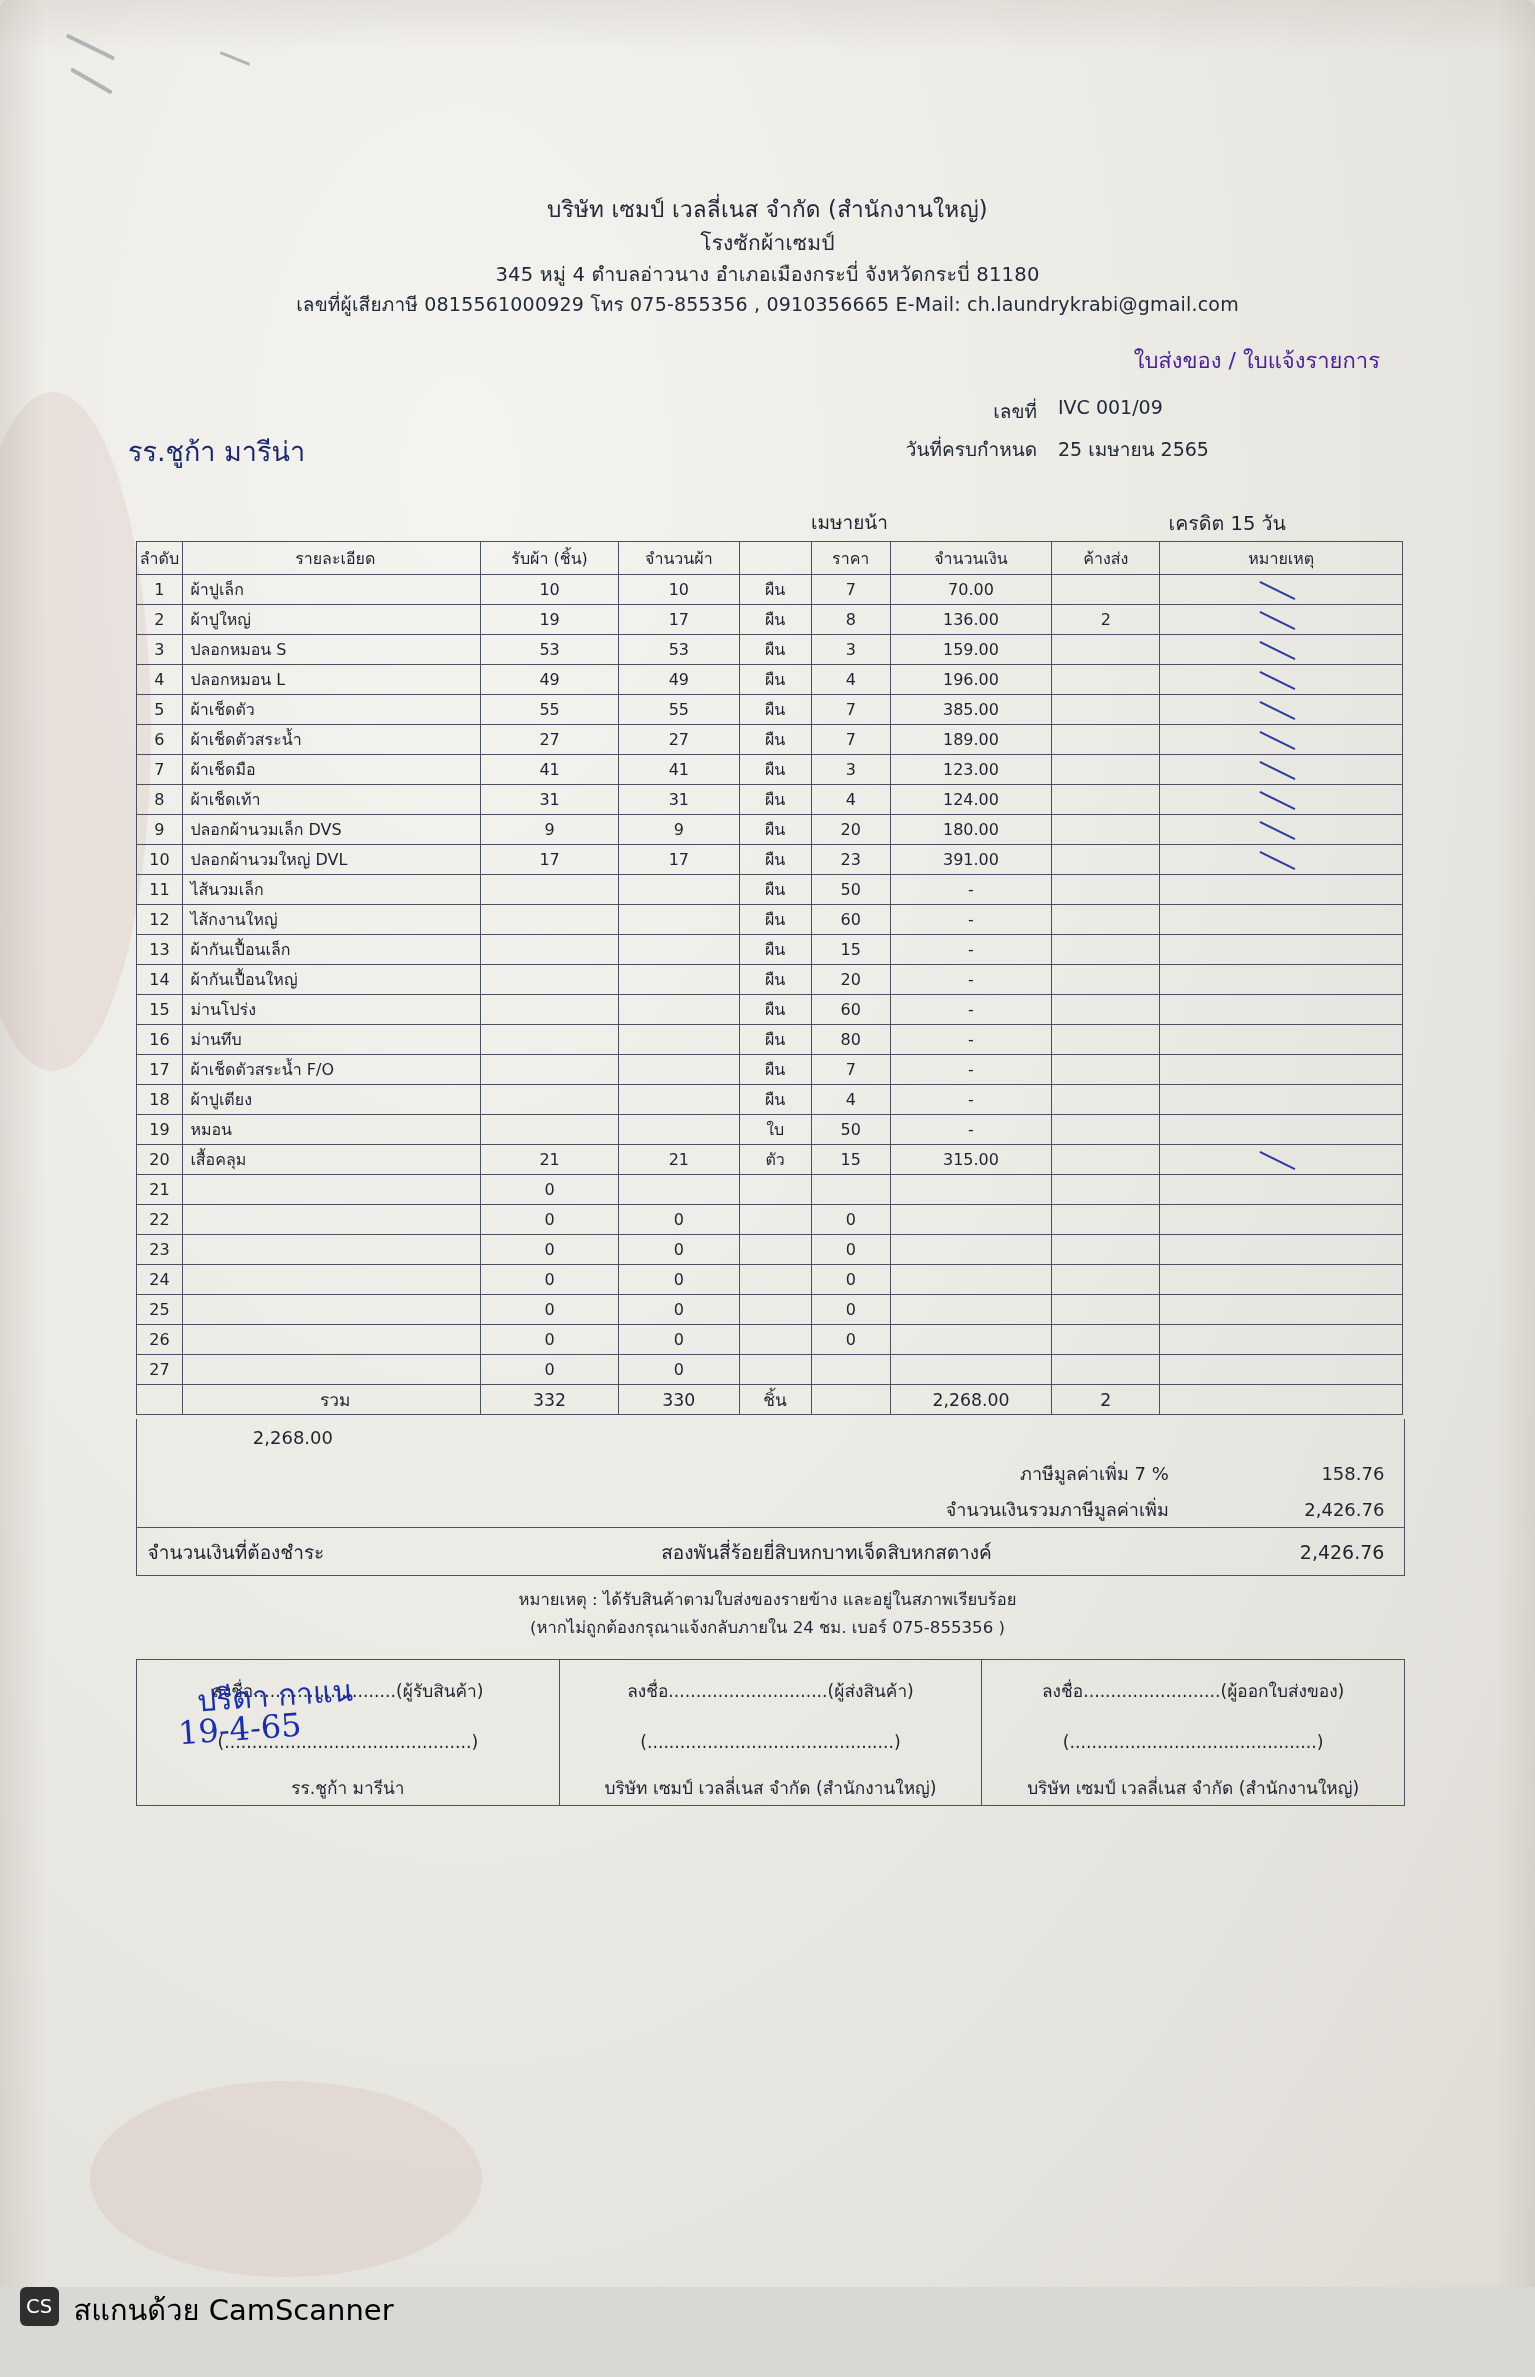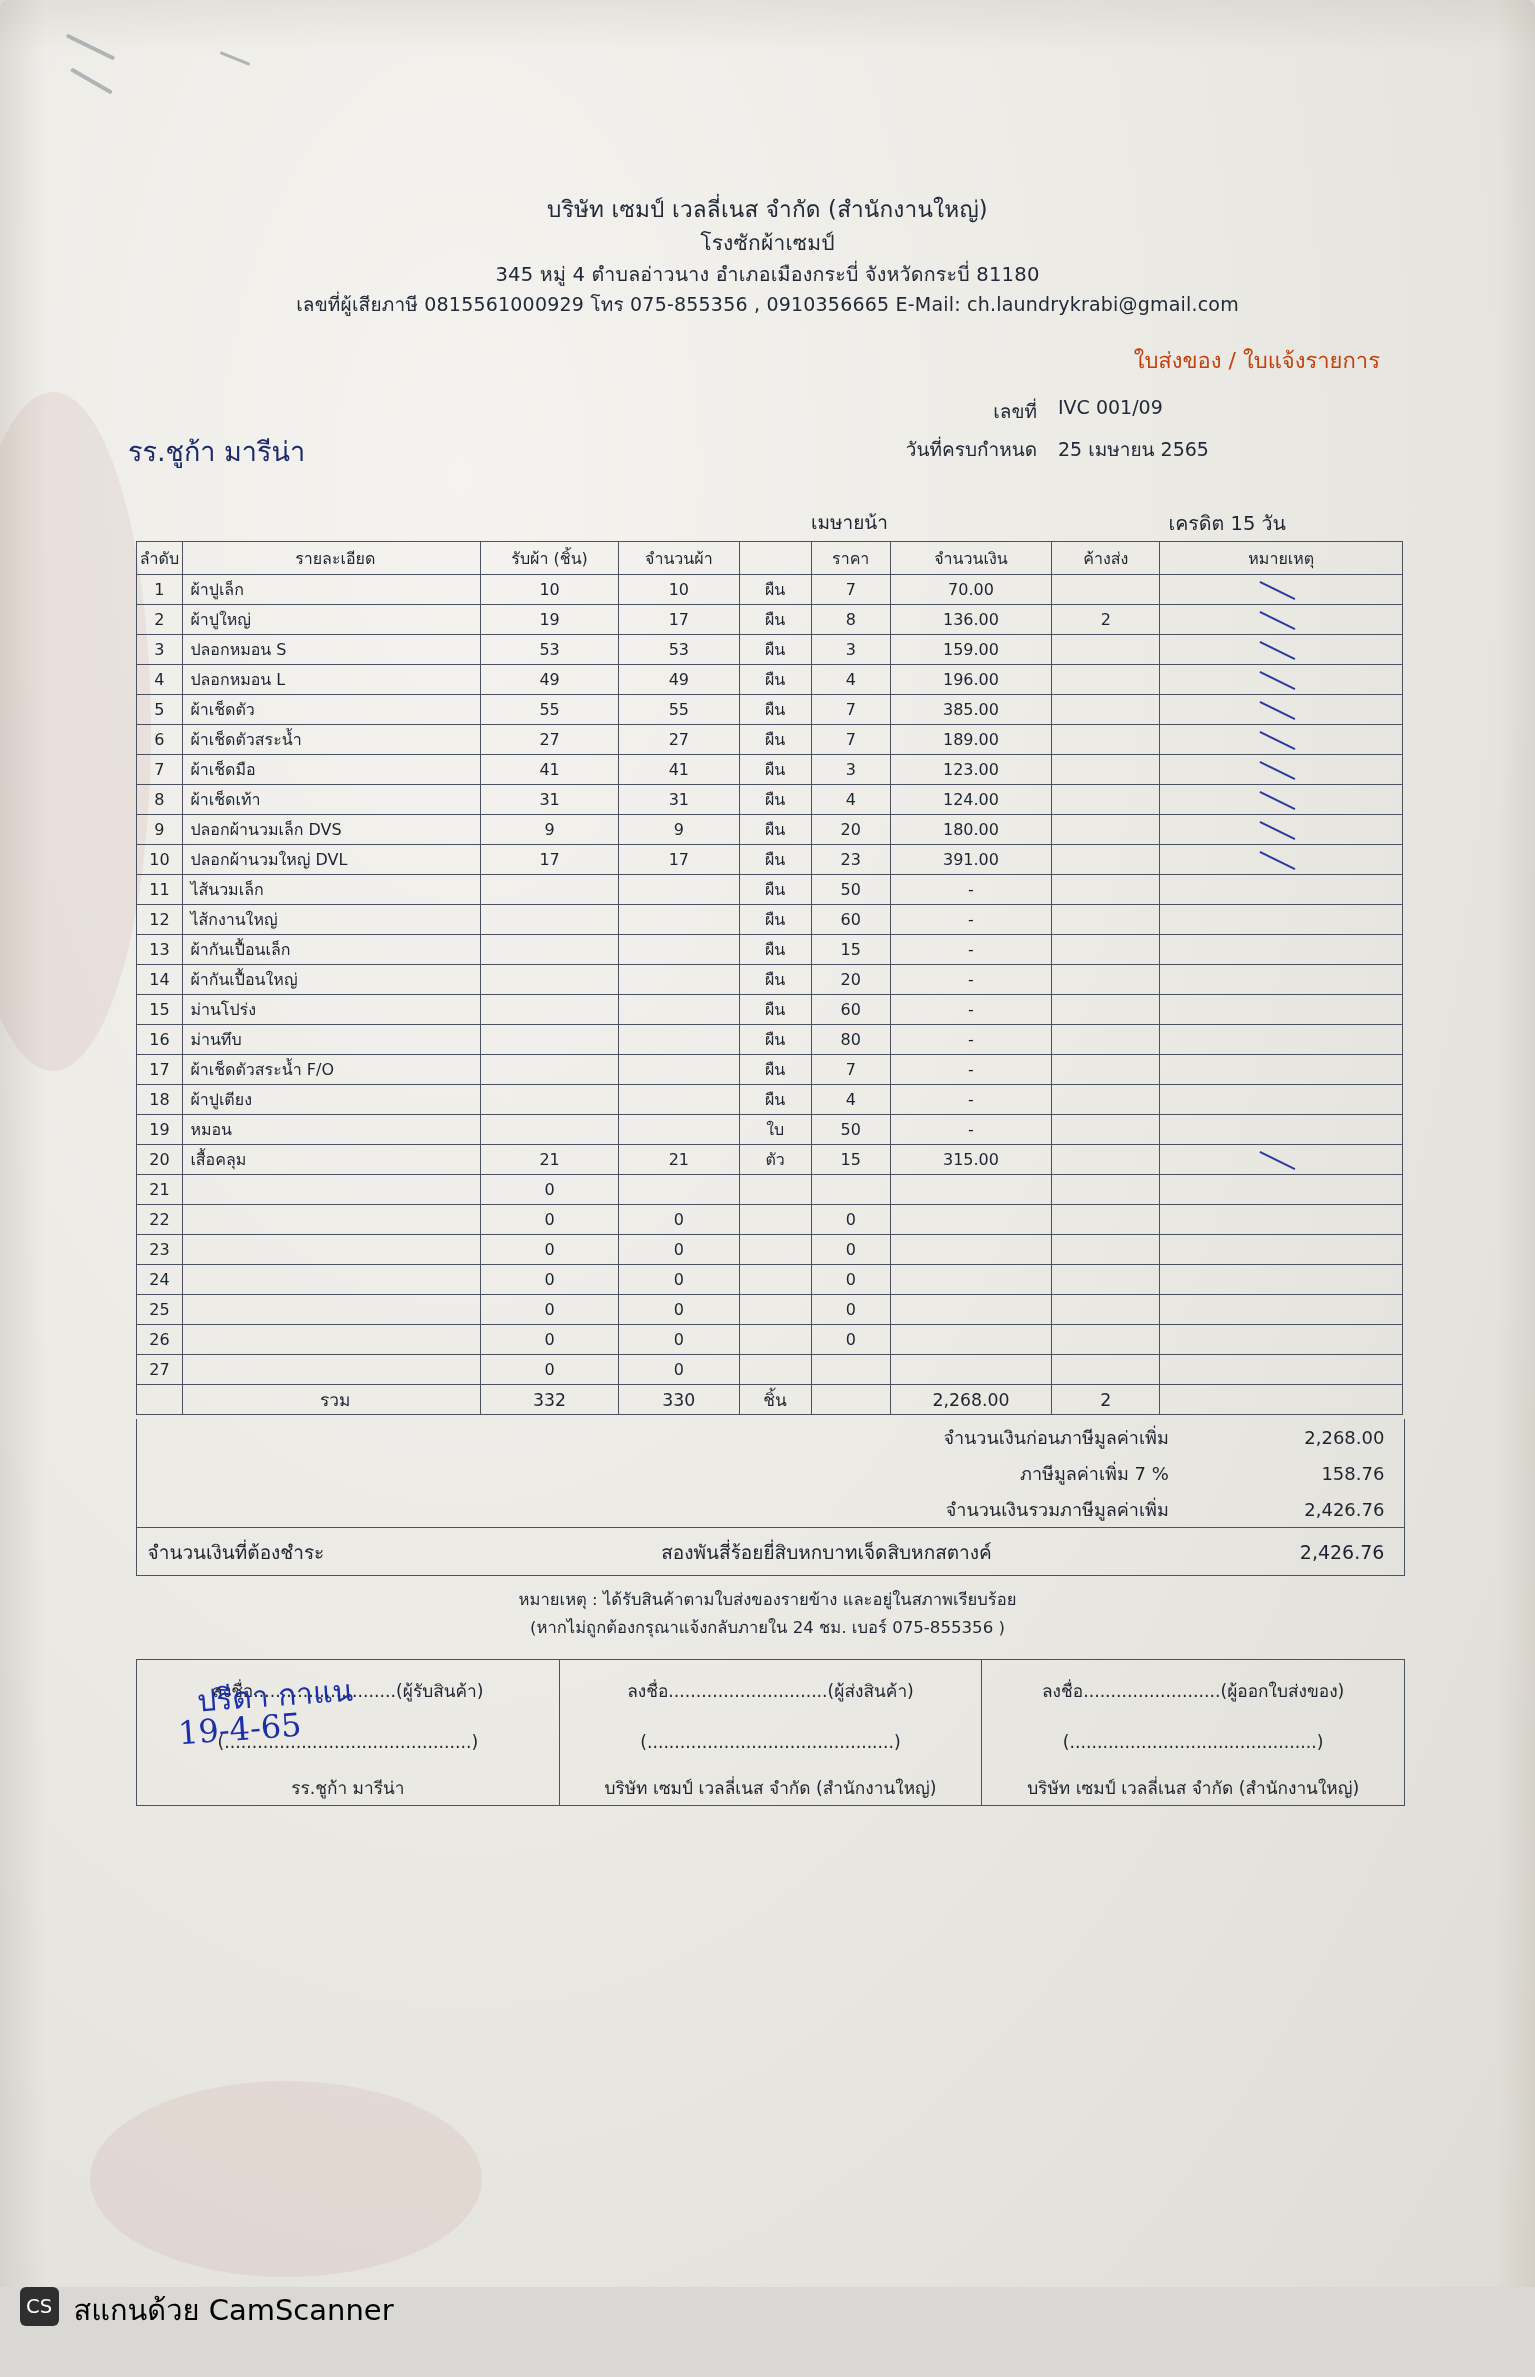--- a/index.html
+++ b/index.html
@@ -68,21 +68,21 @@
   .hdr-line.l1 { font-size: 22.6px; }
   .hdr-line.l2 { font-size: 21px; }
   .hdr-line.l3 { font-size: 19.6px; }
   .hdr-line.l4 { font-size: 19px; }
 
   .doc-type {
     position: absolute;
     right: 155px;
     top: 343px;
     font-size: 22px;
-    color: #c2410c;
+    color: #4c1d95;
   }
   .customer {
     position: absolute;
     left: 128px;
     top: 430px;
     font-size: 27px;
     color: #1b2a6b;
   }
   .meta {
     position: absolute;
@@ -659,21 +659,20 @@
           <td class="c-price"></td>
           <td class="c-amount">2,268.00</td>
           <td class="c-owe">2</td>
           <td class="c-note"></td>
         </tr>
       </tfoot>
     </table>
 
     <div class="sum-area" id="summary-area" style="top: 1419px;">
       <div class="sum-row">
-        <div class="sum-label">จำนวนเงินก่อนภาษีมูลค่าเพิ่ม</div>
         <div class="sum-val">2,268.00</div>
       </div>
       <div class="sum-row">
         <div class="sum-label">ภาษีมูลค่าเพิ่ม 7 %</div>
         <div class="sum-val">158.76</div>
       </div>
       <div class="sum-row">
         <div class="sum-label">จำนวนเงินรวมภาษีมูลค่าเพิ่ม</div>
         <div class="sum-val">2,426.76</div>
       </div>

